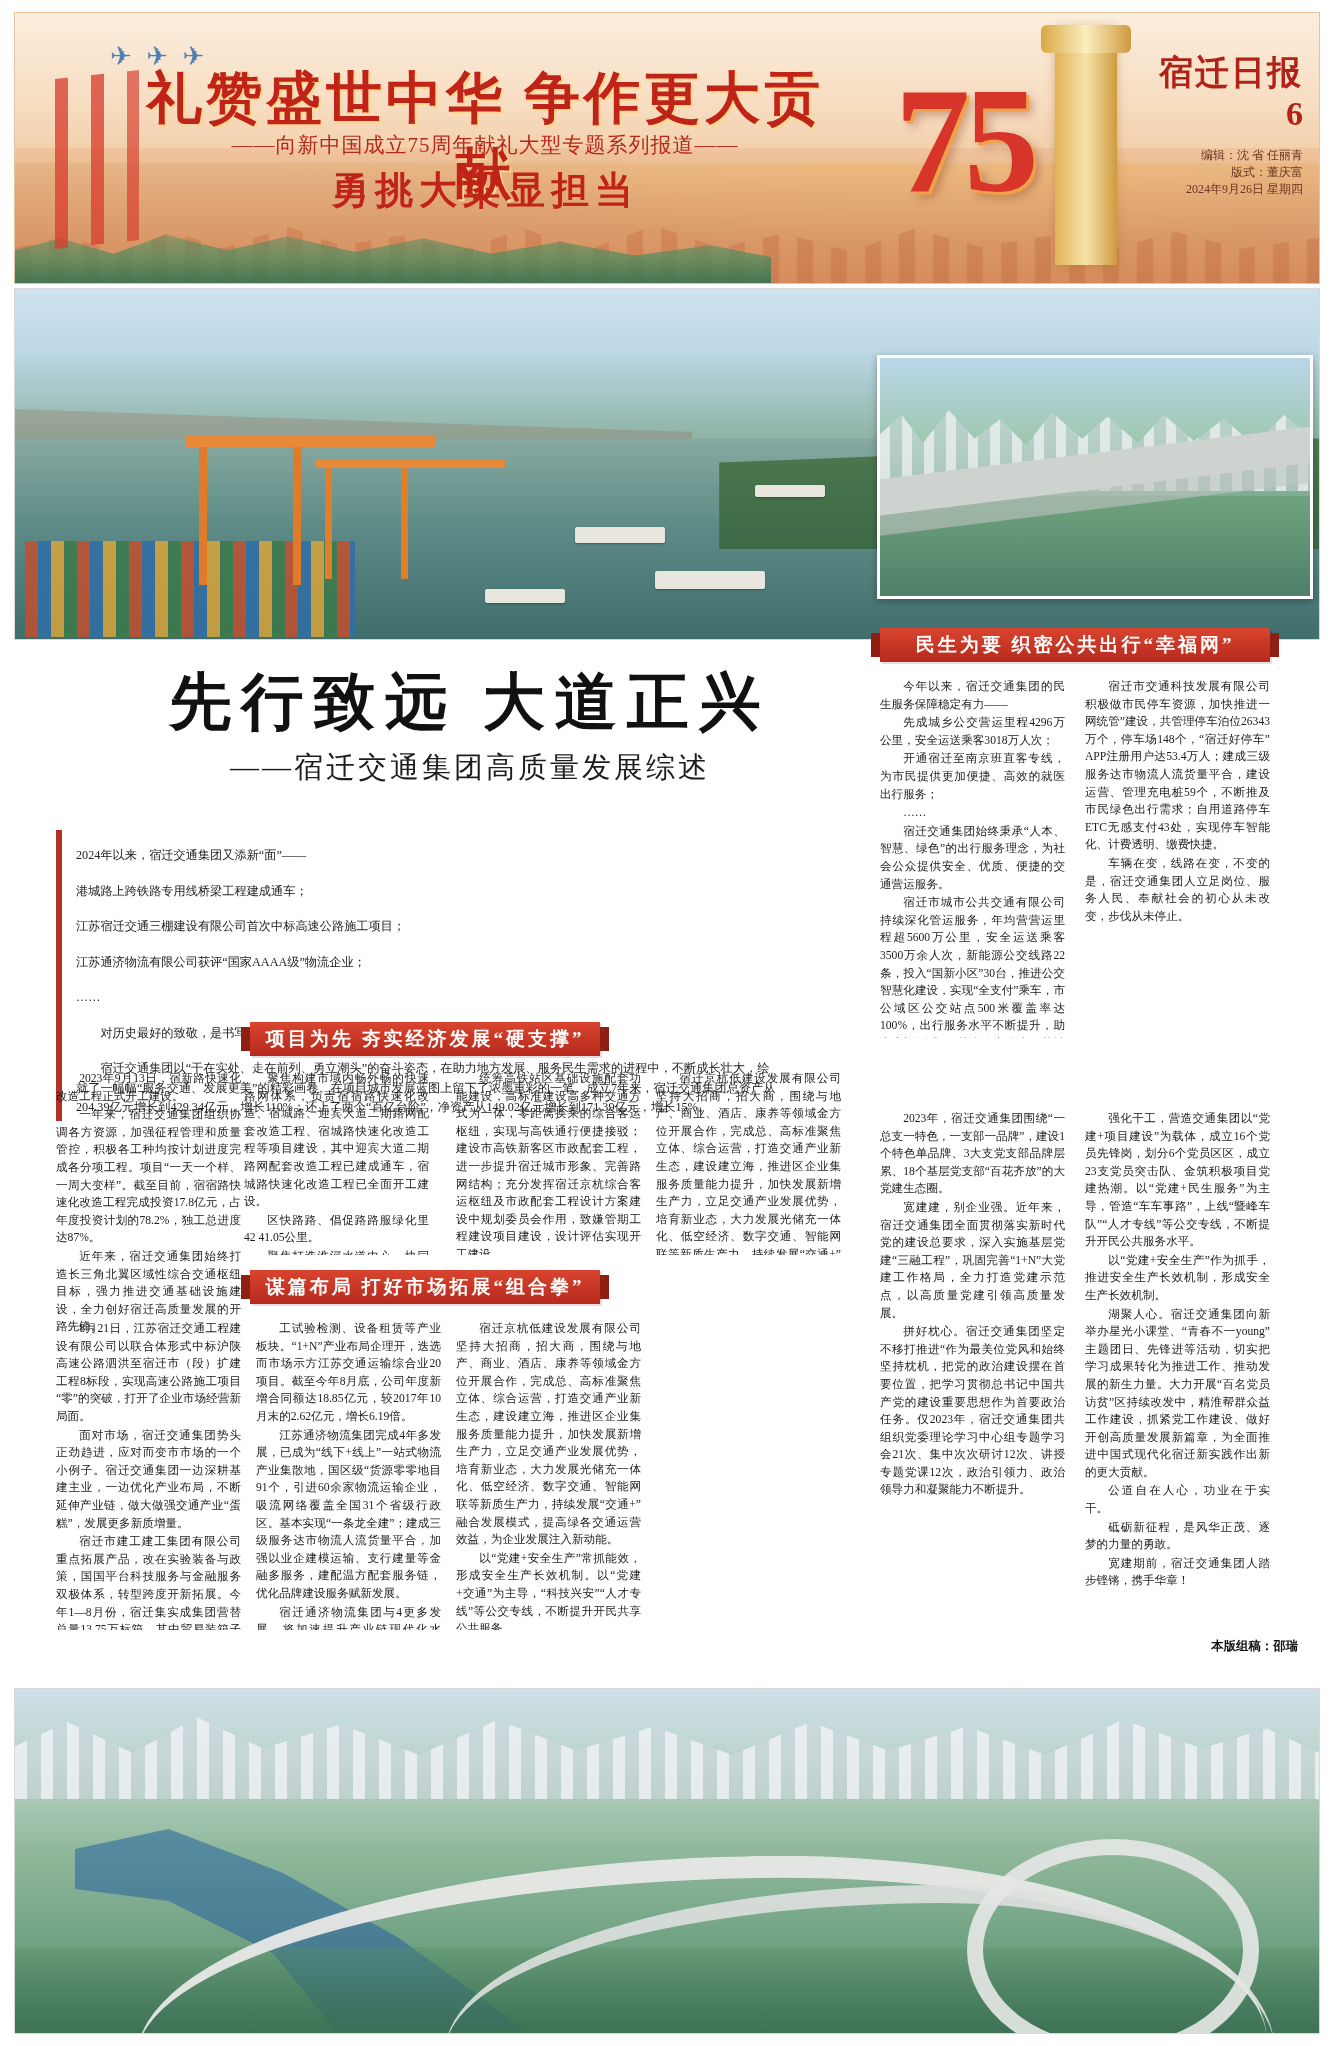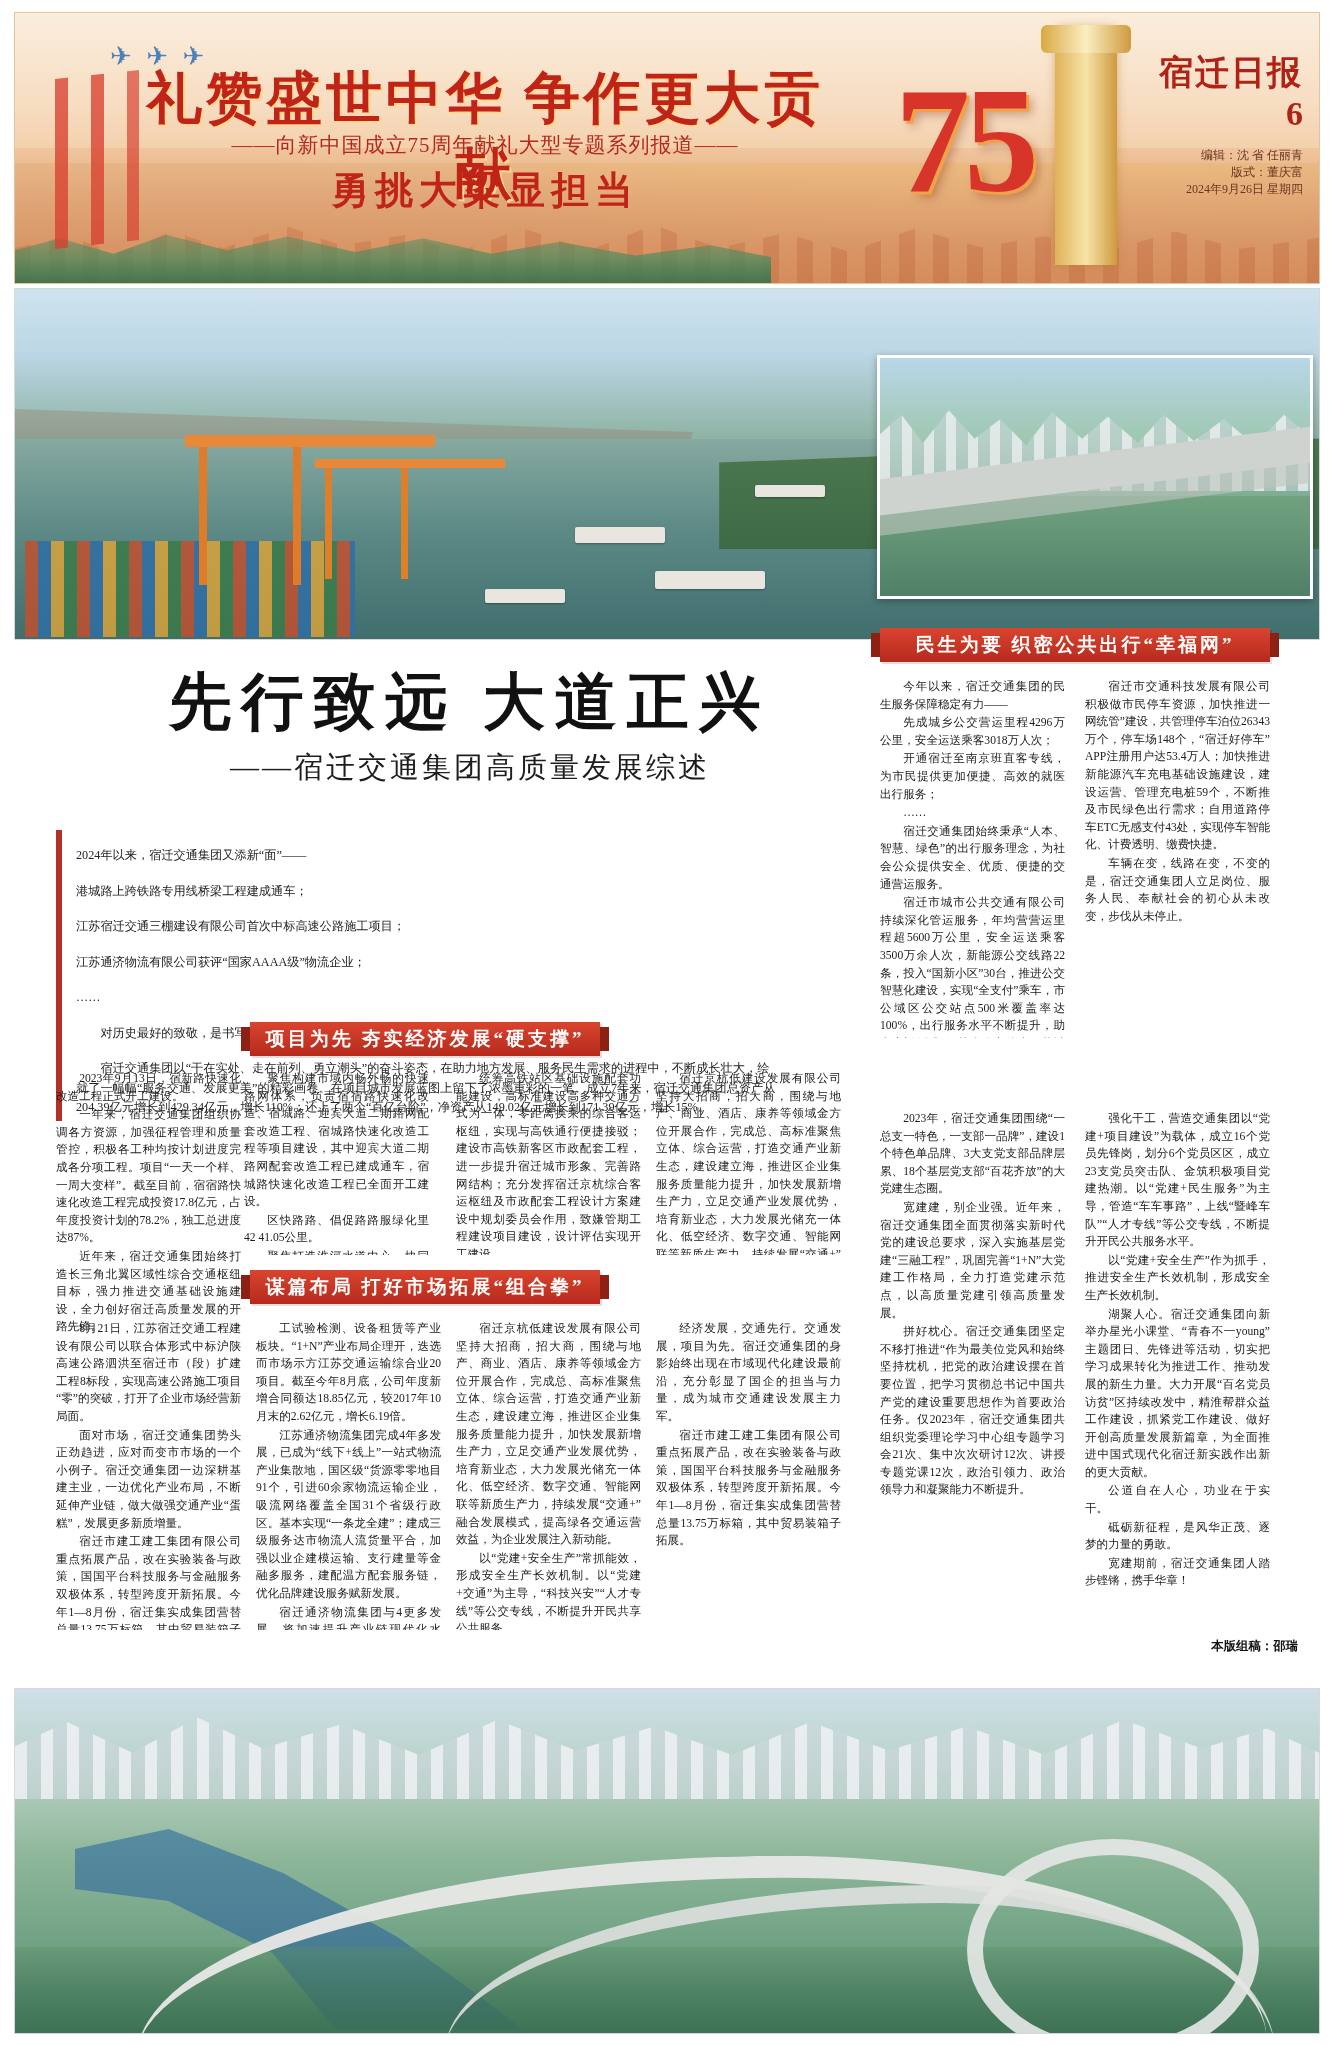--- a/index.html
+++ b/index.html
@@ -342,36 +342,32 @@
     <p>江苏通济物流集团完成4年多发展，已成为“线下+线上”一站式物流产业集散地，国区级“货源零零地目91个，引进60余家物流运输企业，吸流网络覆盖全国31个省级行政区。基本实现“一条龙全建”；建成三级服务达市物流人流货量平合，加强以业企建模运输、支行建量等金融多服务，建配温方配套服务链，优化品牌建设服务赋新发展。</p>
     <p>宿迁通济物流集团与4更多发展，将加速提升产业链现代化水平。</p>
 
   </div>
 
   <div class="col" style="left:456px;top:1320px;width:185px;height:310px;overflow:hidden;">
     <p>宿迁京杭低建设发展有限公司坚持大招商，招大商，围绕与地产、商业、酒店、康养等领域金方位开展合作，完成总、高标准聚焦立体、综合运营，打造交通产业新生态，建设建立海，推进区企业集服务质量能力提升，加快发展新增生产力，立足交通产业发展优势，培育新业态，大力发展光储充一体化、低空经济、数字交通、智能网联等新质生产力，持续发展“交通+”融合发展模式，提高绿各交通运营效益，为企业发展注入新动能。</p>
     <p>以“党建+安全生产”常抓能效，形成安全生产长效机制。以“党建+交通”为主导，“科技兴安”“人才专线”等公交专线，不断提升开民共享公共服务。</p>
   </div>
 
-  <div class="col" style="left:656px;top:1320px;width:185px;height:310px;overflow:hidden;">
-    <p>经济发展，交通先行。交通发展，项目为先。宿迁交通集团的身影始终出现在市域现代化建设最前沿，充分彰显了国企的担当与力量，成为城市交通建设发展主力军。</p>
-    <p>宿迁市建工建工集团有限公司重点拓展产品，改在实验装备与政策，国国平台科技服务与金融服务双极体系，转型跨度开新拓展。今年1—8月份，宿迁集实成集团营替总量13.75万标箱，其中贸易装箱子拓展。</p>
-  </div>
 
   <div class="col" style="left:880px;top:678px;width:185px;height:360px;overflow:hidden;">
     <p>今年以来，宿迁交通集团的民生服务保障稳定有力——</p>
     <p>先成城乡公交营运里程4296万公里，安全运送乘客3018万人次；</p>
     <p>开通宿迁至南京班直客专线，为市民提供更加便捷、高效的就医出行服务；</p>
     <p>……</p>
     <p>宿迁交通集团始终秉承“人本、智慧、绿色”的出行服务理念，为社会公众提供安全、优质、便捷的交通营运服务。</p>
     <p>宿迁市城市公共交通有限公司持续深化管运服务，年均营营运里程超5600万公里，安全运送乘客3500万余人次，新能源公交线路22条，投入“国新小区”30台，推进公交智慧化建设，实现“全支付”乘车，市公域区公交站点500米覆盖率达100%，出行服务水平不断提升，助力宿迁创成“江苏省公交优先示范城市”。</p>
   </div>
 
   <div class="col" style="left:1085px;top:678px;width:185px;height:360px;overflow:hidden;">
-    <p>宿迁市交通科技发展有限公司积极做市民停车资源，加快推进一网统管”建设，共管理停车泊位26343万个，停车场148个，“宿迁好停车”APP注册用户达53.4万人；加快推进新能源汽车充电基础设施建设，建设运营、管理充电桩59个，不断推及市民绿色出行需求；自用道路停车ETC无感支付43处，实现停车智能化、计费透明、缴费快捷。</p>
+    <p>宿迁市交通科技发展有限公司积极做市民停车资源，加快推进一网统管”建设，共管理停车泊位26343万个，停车场148个，“宿迁好停车”APP注册用户达53.4万人；建成三级服务达市物流人流货量平合，建设运营、管理充电桩59个，不断推及市民绿色出行需求；自用道路停车ETC无感支付43处，实现停车智能化、计费透明、缴费快捷。</p>
     <p>车辆在变，线路在变，不变的是，宿迁交通集团人立足岗位、服务人民、奉献社会的初心从未改变，步伐从未停止。</p>
   </div>
 
   <div class="col" style="left:880px;top:1110px;width:185px;height:510px;overflow:hidden;">
     <p>2023年，宿迁交通集团围绕“一总支一特色，一支部一品牌”，建设1个特色单品牌、3大支党支部品牌层累、18个基层党支部“百花齐放”的大党建生态圈。</p>
     <p>宽建建，别企业强。近年来，宿迁交通集团全面贯彻落实新时代党的建设总要求，深入实施基层党建“三融工程”，巩固完善“1+N”大党建工作格局，全力打造党建示范点，以高质量党建引领高质量发展。</p>
     <p>拼好枕心。宿迁交通集团坚定不移打推进“作为最美位党风和始终坚持枕机，把党的政治建设摆在首要位置，把学习贯彻总书记中国共产党的建设重要思想作为首要政治任务。仅2023年，宿迁交通集团共组织党委理论学习中心组专题学习会21次、集中次次研讨12次、讲授专题党课12次，政治引领力、政治领导力和凝聚能力不断提升。</p>
   </div>
 
   <div class="col" style="left:1085px;top:1110px;width:185px;height:510px;overflow:hidden;">

